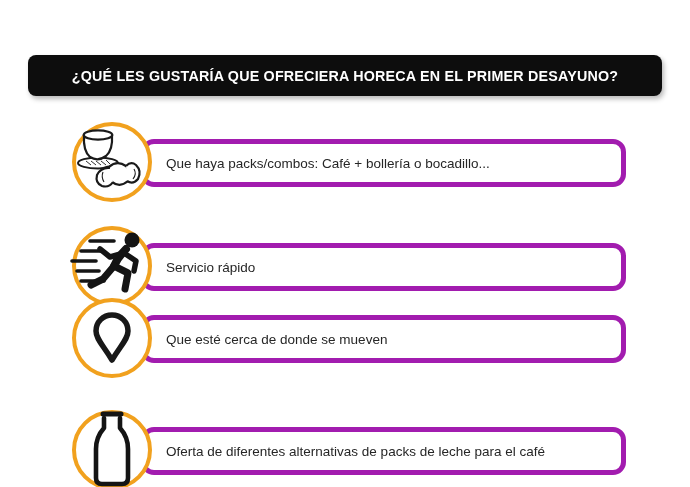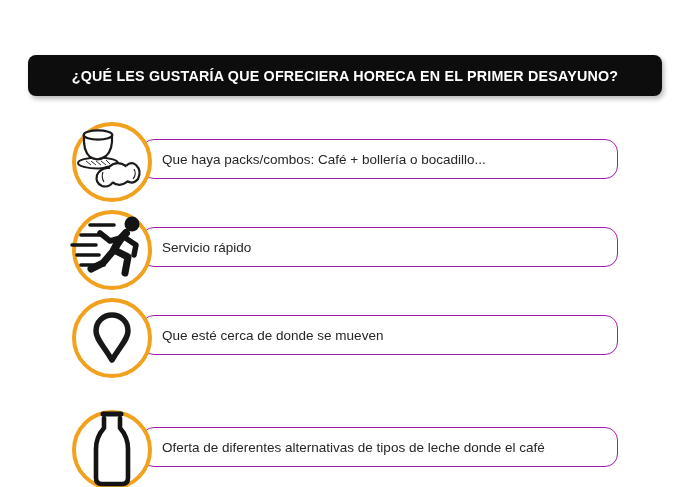--- a/index.html
+++ b/index.html
@@ -11,24 +11,24 @@
     position:absolute;left:28px;top:25px;width:634px;height:41px;
     background:#0d0d0d;border-radius:8px;
     display:flex;align-items:center;justify-content:center;
     box-shadow:2px 3px 5px rgba(0,0,0,0.28);
   }
   .header-title{
     color:#ffffff;font-weight:bold;font-size:14.3px;letter-spacing:0.2px;
     white-space:nowrap;
   }
   .row{position:absolute;left:0;width:690px;height:96px;}
-  .r1{top:92px}.r2{top:180px}.r3{top:268px}.r4{top:380px}
+  .r1{top:92px}.r2{top:196px}.r3{top:268px}.r4{top:380px}
   .pill{
     position:absolute;left:141px;top:17px;width:475px;height:38px;
-    background:#ffffff;border:1px solid #a21caf;border-radius:13px;
+    background:#ffffff;border:5px solid #a21caf;border-radius:13px;
     display:flex;align-items:center;z-index:1;
   }
   .pill-label{
     padding-left:20px;font-size:13.5px;color:#262626;white-space:nowrap;
   }
   .icon-circle{
     position:absolute;left:72px;top:0;width:72px;height:72px;
     background:#ffffff;border:4px solid #f1a11e;border-radius:50%;
     z-index:2;
   }
@@ -105,21 +105,21 @@
     </div>
     <div class="icon-circle">
       <svg class="icon-std" viewBox="0 0 80 80">
         <path d="M40 17 C31 17 24 24 24 33 C24 41 31 47 40 62 C49 47 56 41 56 33 C56 24 49 17 40 17 Z" fill="#ffffff" stroke="#181818" stroke-width="5.5" stroke-linejoin="round"></path>
       </svg>
     </div>
   </div>
 
   <div class="row r4">
     <div class="pill">
-      <span class="pill-label">Oferta de diferentes alternativas de tipos de leche donde el café</span>
+      <span class="pill-label">Oferta de diferentes alternativas de packs de leche para el café</span>
     </div>
     <div class="icon-circle">
       <svg class="icon-std" viewBox="0 0 80 80">
 
         <line x1="31" y1="4" x2="49" y2="4" stroke="#141414" stroke-width="5" stroke-linecap="round"></line>
 
         <path d="M32 8 L32 18 Q24 27 24 39 L24 68 Q24 74 30 74 L50 74 Q56 74 56 68 L56 39 Q56 27 48 18 L48 8" fill="none" stroke="#141414" stroke-width="4.6" stroke-linecap="round" stroke-linejoin="round"></path>
       </svg>
     </div>
   </div>

